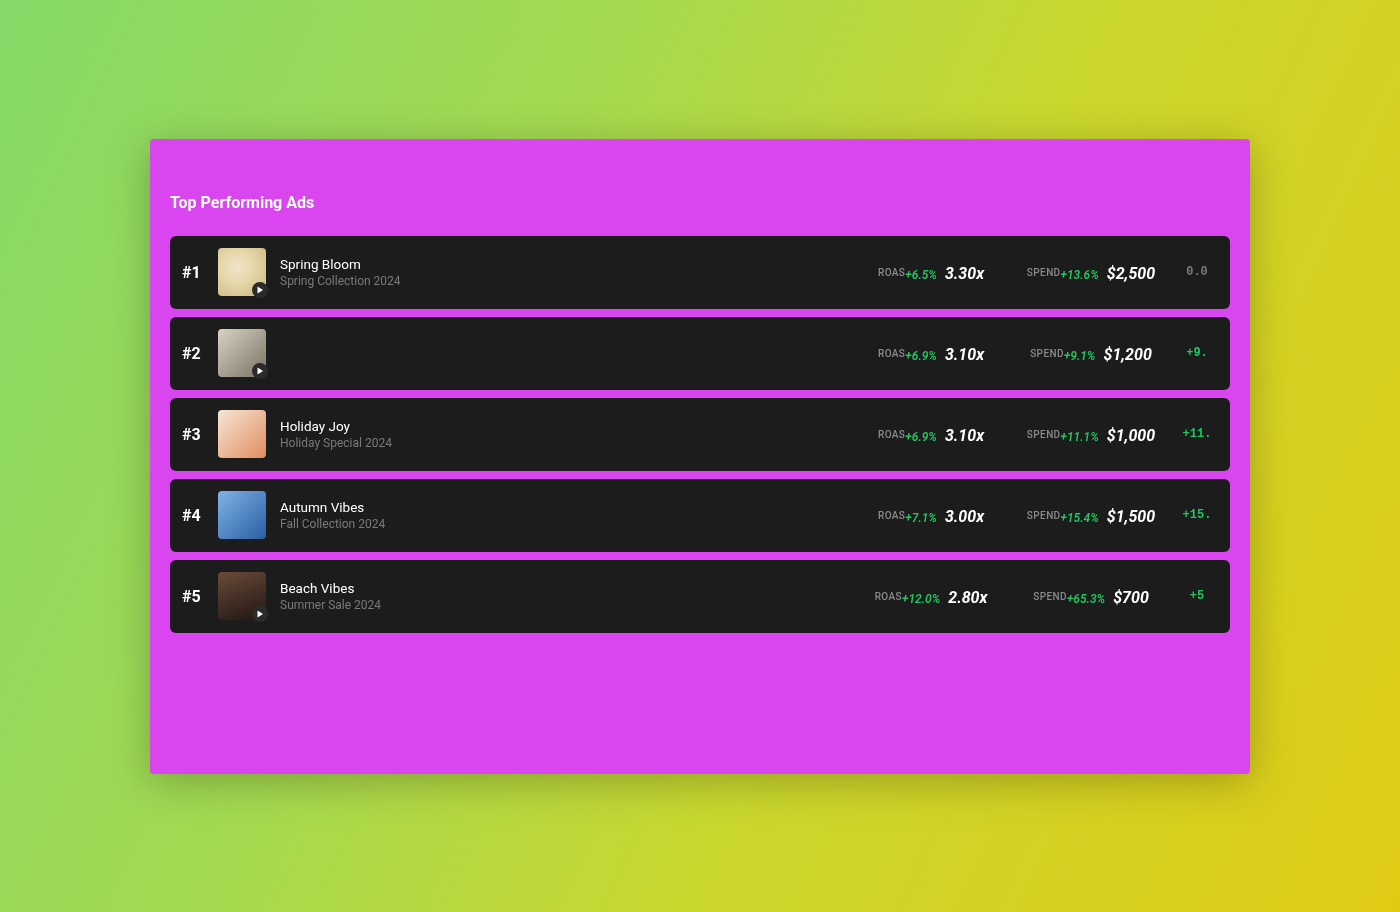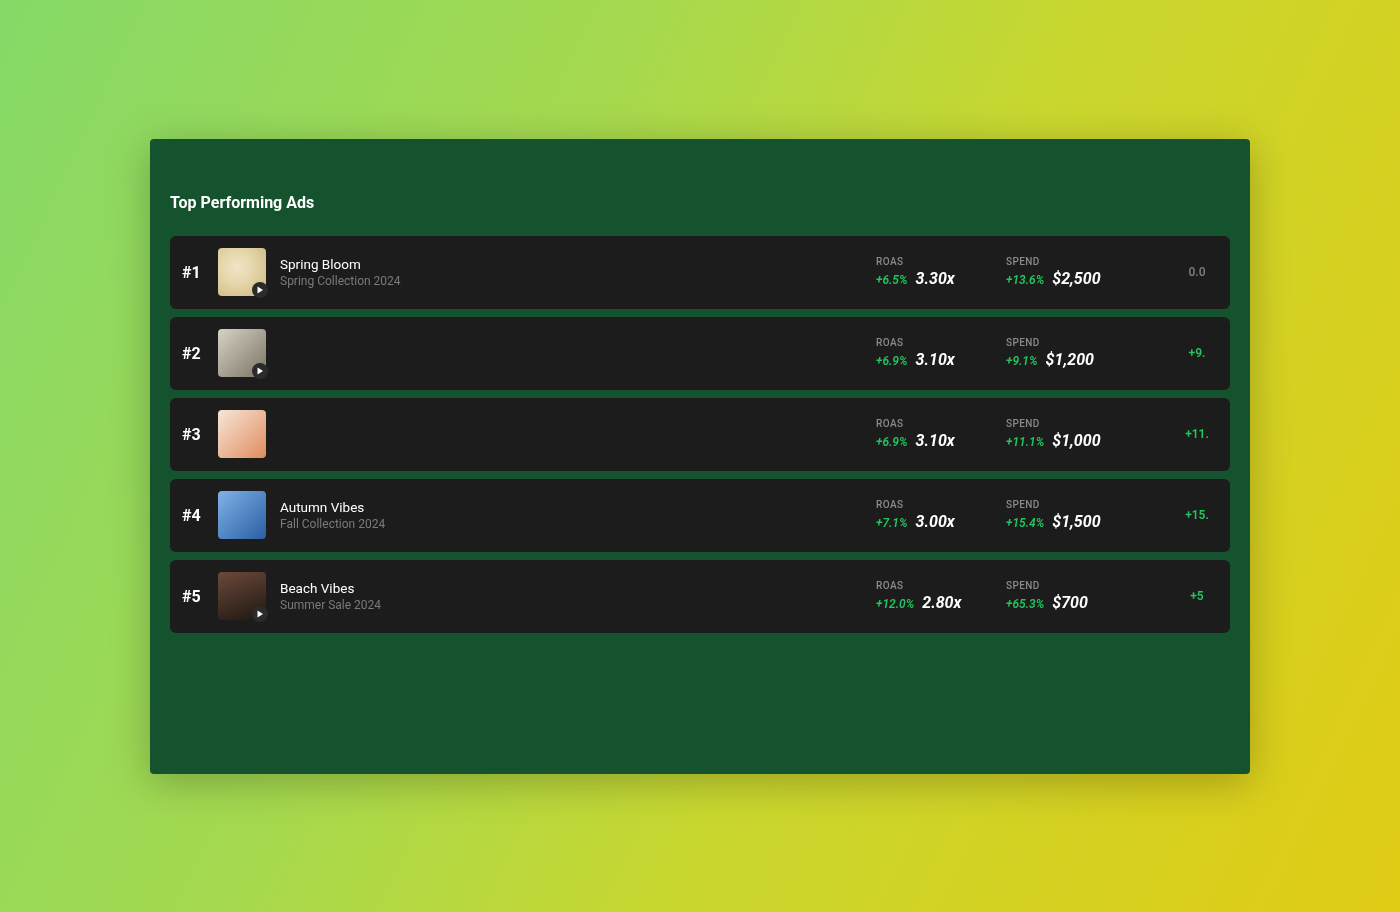--- a/index.html
+++ b/index.html
@@ -7,21 +7,21 @@
   body {
     font-family: -apple-system, BlinkMacSystemFont, "Segoe UI", Roboto, Helvetica, Arial, sans-serif;
     background: linear-gradient(115deg, #86d968 0%, #a5d94f 35%, #c9d72f 60%, #e0cb14 100%);
     display: flex;
     align-items: center;
     justify-content: center;
   }
   .panel {
     width: 1100px;
     height: 635px;
-    background: #14532d;
+    background: #d946ef;
     border-radius: 4px;
     padding: 54px 20px 20px 20px;
     color: #fff;
     overflow: hidden;
     position: relative;
     box-shadow: 0 8px 40px rgba(0,0,0,0.25);
   }
   .panel-title {
     font-size: 16px;
     font-weight: 700;
@@ -76,29 +76,29 @@
   .metrics {
     margin-left: auto;
     display: flex;
     align-items: stretch;
     gap: 0;
     height: 100%;
   }
   .metric {
     width: 170px;
     display: flex;
-    flex-direction: column;
-    align-items: flex-start;
+    flex-direction: row;
+    align-items: center;
     justify-content: center;
     padding-right: 0;
     flex-shrink: 0;
   }
   .metric.roas  { width: 110px; margin-right: 20px;}
   .metric.spend { width: 170px; }
-  .metric.trail { width: 42px; }
+  .metric.trail { width: 42px; font-family: Liberation Mono, monospace; }
   .metric-label {
     font-size: 10px;
     letter-spacing: 0.4px;
     color: #8a8a8a;
     font-weight: 500;
     text-transform: uppercase;
   }
   .metric-line { display: flex; align-items: baseline; gap: 8px; margin-top: 2px; font-style: italic;}
   .delta { font-size: 12px; font-weight: 600; color: #22c55e; }
   .value { font-size: 16px; font-weight: 700; color: #ffffff; }
@@ -186,20 +186,24 @@
         <span class="trail-delta">+9.</span>
       </div>
     </div>
   </div>
 
   <div class="row">
     <div class="rank">#3</div>
     <div class="thumb c3">
       
     </div>
+    <div class="title-block">
+      <div class="ad-title">Holiday Joy</div>
+      <div class="ad-sub">Holiday Special 2024</div>
+    </div>
     <div class="metrics">
       <div class="metric roas">
         <div class="metric-label">ROAS</div>
         <div class="metric-line">
           <span class="delta">+6.9%</span>
           <span class="value">3.10x</span>
         </div>
       </div>
       <div class="metric spend">
         <div class="metric-label">SPEND</div>

